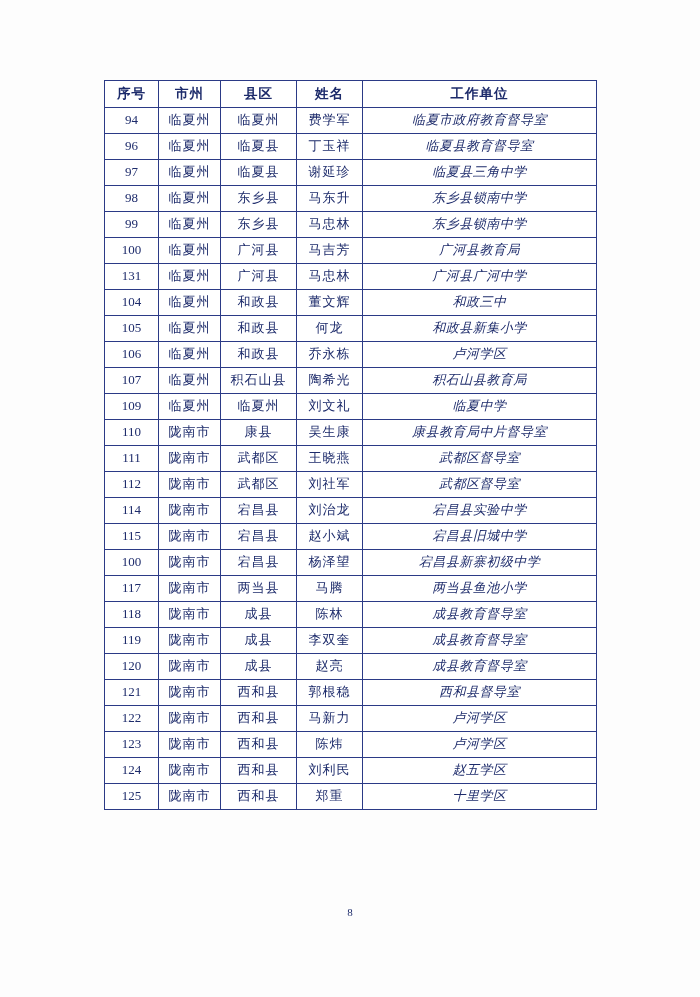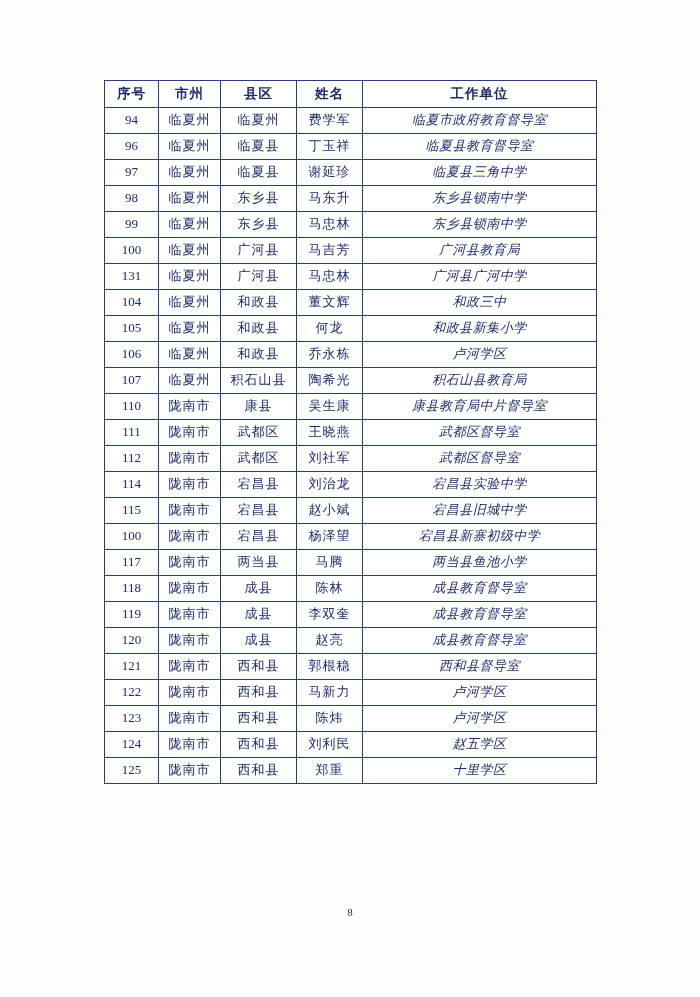--- a/index.html
+++ b/index.html
@@ -169,20 +169,27 @@
             <td class="unit">卢河学区</td>
           </tr>
           <tr>
             <td class="idx">107</td>
             <td class="city">临夏州</td>
             <td class="county">积石山县</td>
             <td class="name">陶希光</td>
             <td class="unit">积石山县教育局</td>
           </tr>
           <tr>
+            <td class="idx">109</td>
+            <td class="city">临夏州</td>
+            <td class="county">临夏州</td>
+            <td class="name">刘文礼</td>
+            <td class="unit">临夏中学</td>
+          </tr>
+          <tr>
             <td class="idx">110</td>
             <td class="city">陇南市</td>
             <td class="county">康县</td>
             <td class="name">吴生康</td>
             <td class="unit">康县教育局中片督导室</td>
           </tr>
           <tr>
             <td class="idx">111</td>
             <td class="city">陇南市</td>
             <td class="county">武都区</td>

